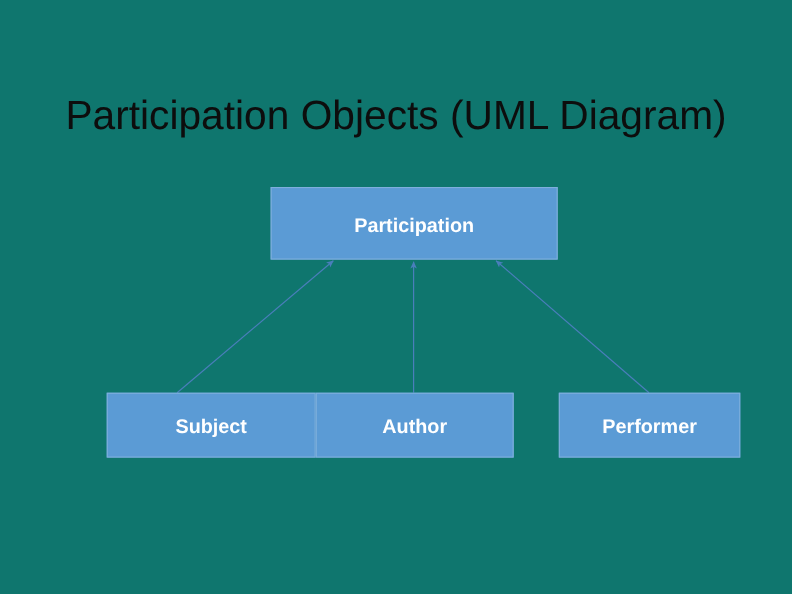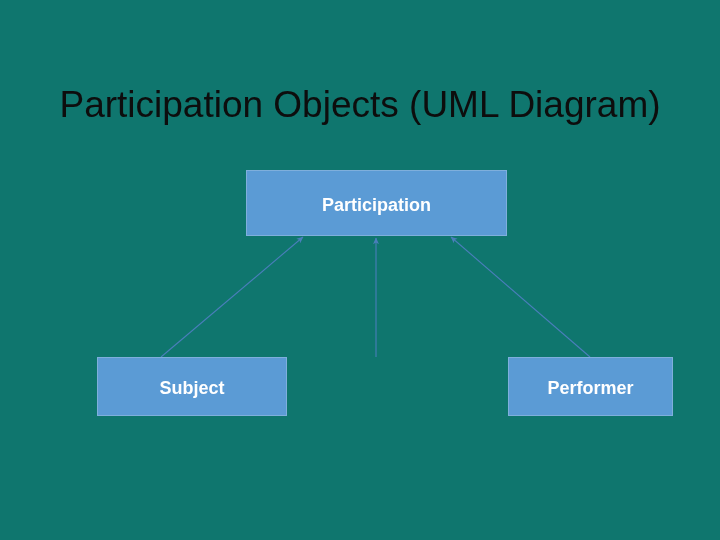--- a/index.html
+++ b/index.html
@@ -109,18 +109,21 @@
   </svg>
 
   <div class="node-box" id="box-participation">
     <span class="node-label">Participation</span>
   </div>
 
   <div class="node-box" id="box-subject">
     <span class="node-label">Subject</span>
   </div>
 
+  <div class="node-box" id="box-author">
+    <span class="node-label">Author</span>
+  </div>
 
   <div class="node-box" id="box-performer">
     <span class="node-label">Performer</span>
   </div>
 
 </div>
 
 </body></html>

